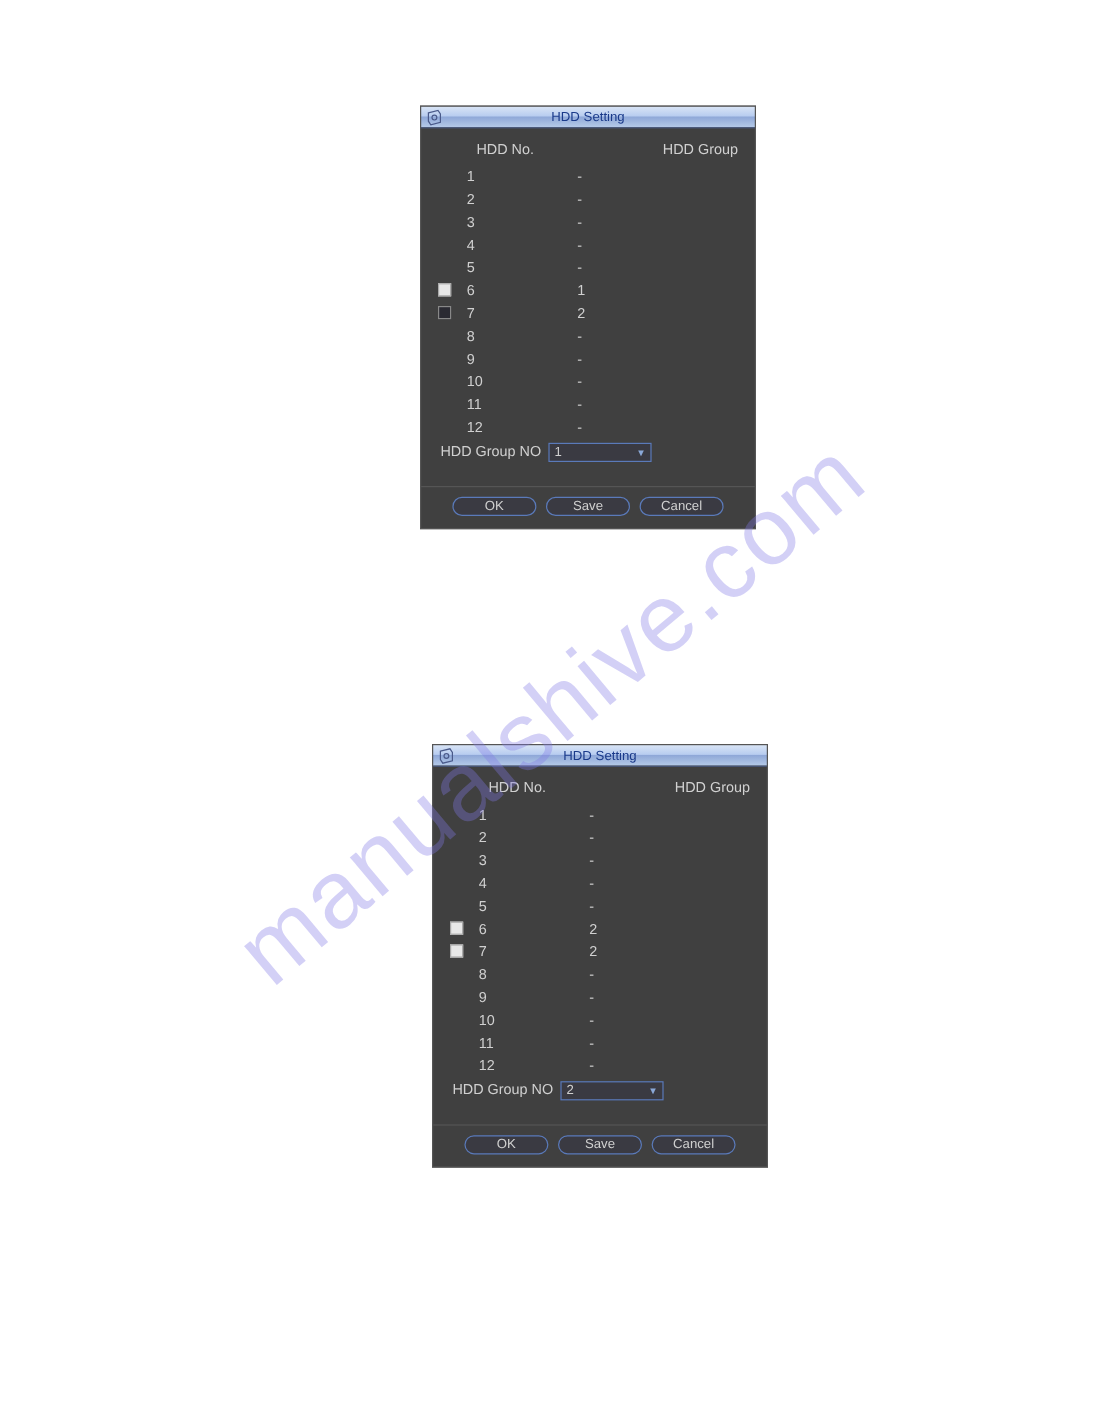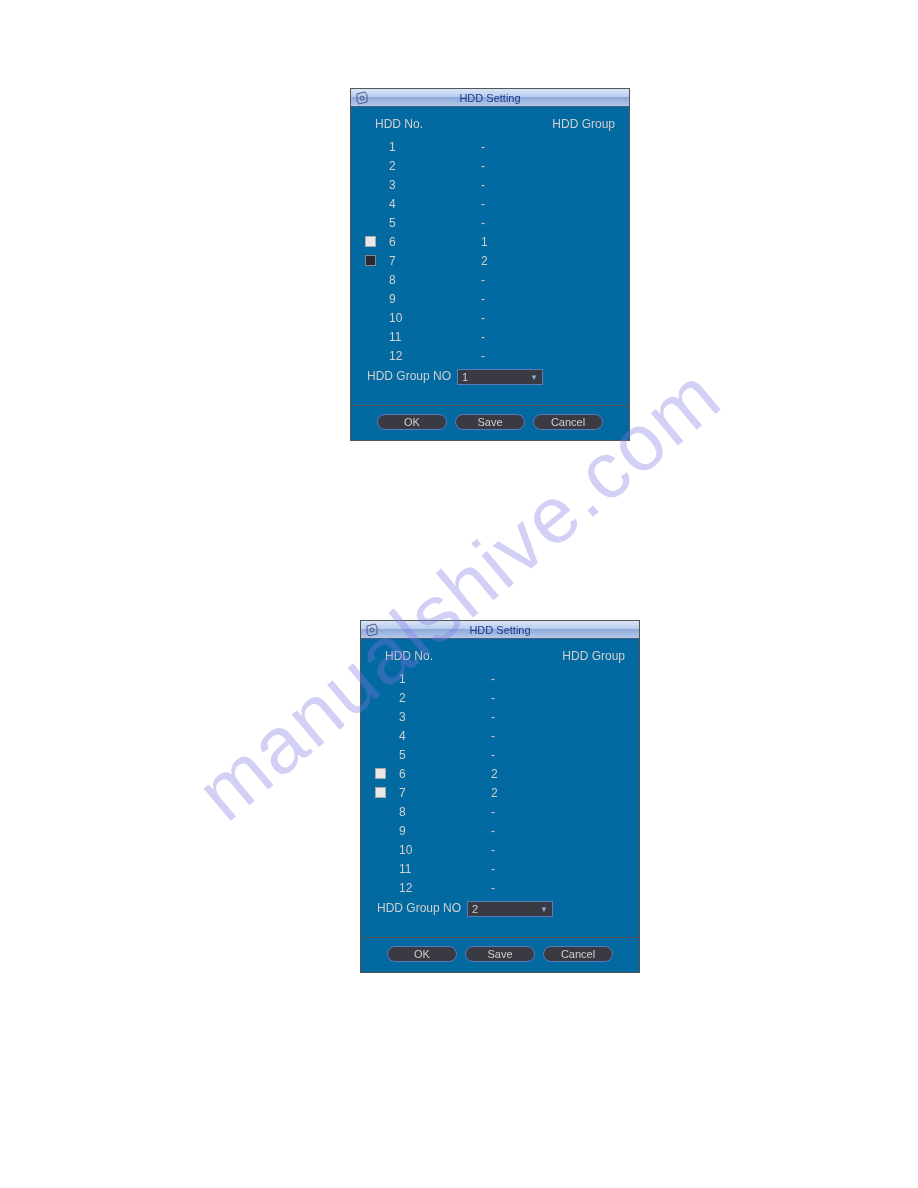--- a/index.html
+++ b/index.html
@@ -23,21 +23,21 @@
       color: rgba(130, 120, 230, 0.35);
       font-family: Arial, sans-serif;
       letter-spacing: 2px;
       pointer-events: none;
       z-index: 100;
       white-space: nowrap;
     }
     .dialog {
       position: absolute;
       width: 280px;
-      background: #0369a1;
+      background: #404040;
       border: 1px solid #555;
     }
     .dialog1 {
       left: 350px;
       top: 88px;
     }
     .dialog2 {
       left: 360px;
       top: 620px;
     }
@@ -74,20 +74,21 @@
     }
     .header-row {
       display: flex;
       color: #d0d0d0;
       font-size: 12px;
       margin-bottom: 6px;
     }
     .col-no {
       width: 80px;
       padding-left: 10px;
+      text-align: right;
     }
     .col-group {
       flex: 1;
       padding-left: 30px;
       text-align: right;
     }
     .data-row {
       display: flex;
       align-items: center;
       color: #d0d0d0;

